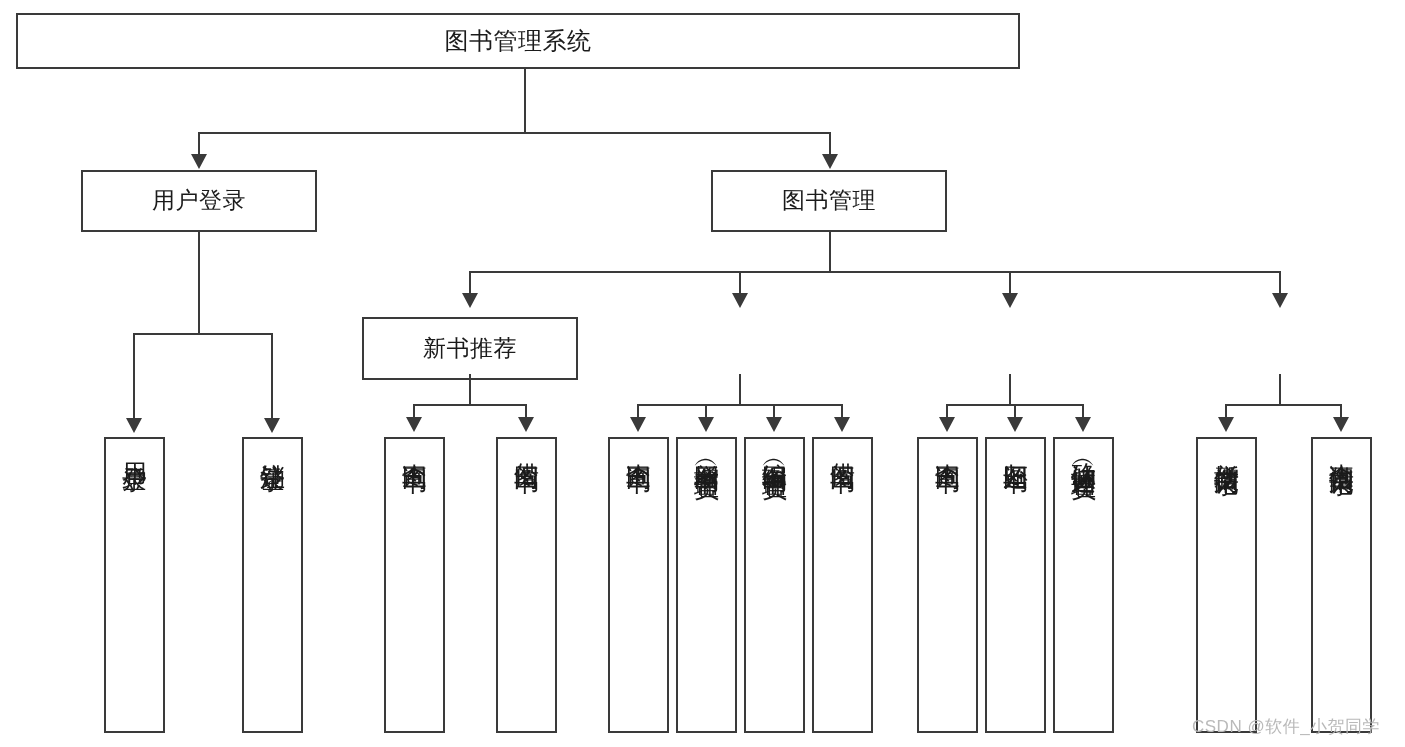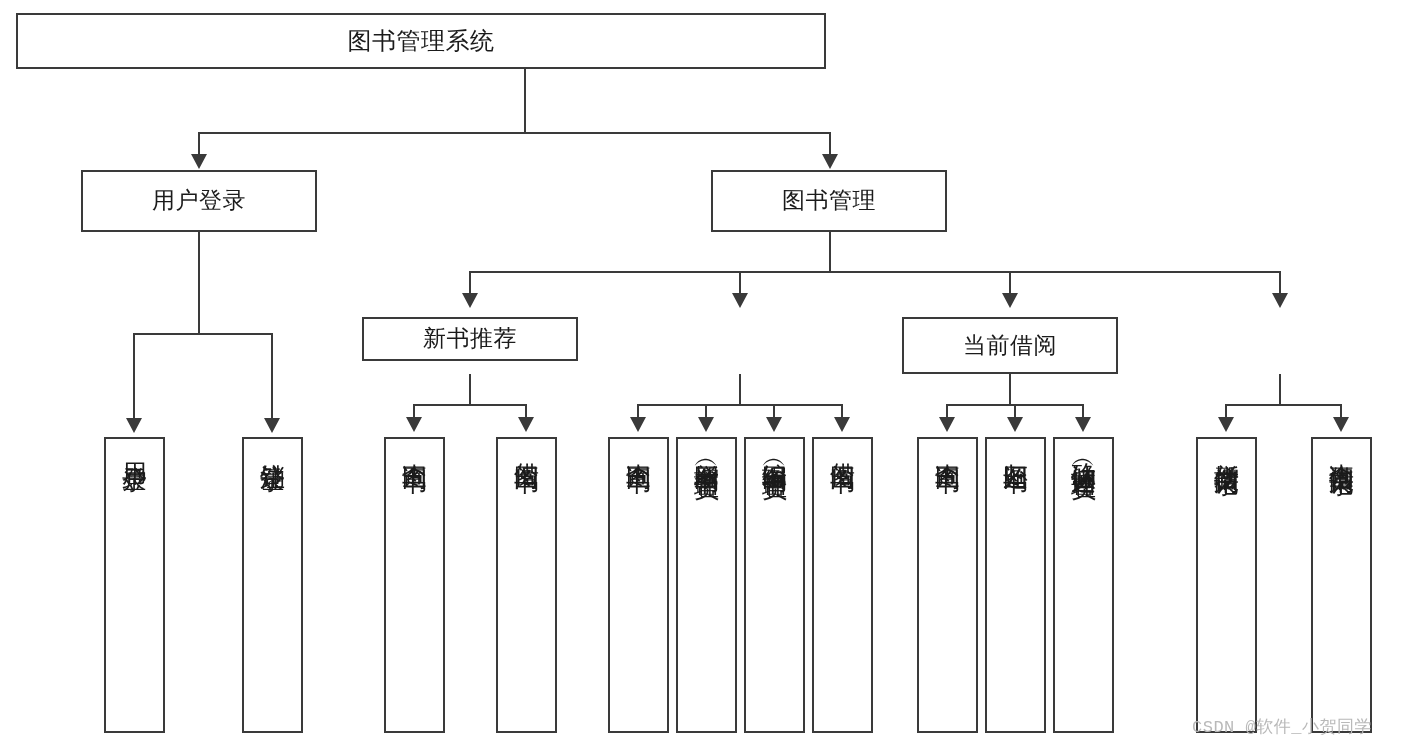--- a/index.html
+++ b/index.html
@@ -68,29 +68,29 @@
     border-left: 8px solid transparent;
     border-right: 8px solid transparent;
     border-top: 15px solid #3a3a3a;
   }
   .watermark {
     position: absolute;
     color: #b9b9b9;
     font-size: 17px;
     white-space: nowrap;
     letter-spacing: 0.5px;
-    font-family: Liberation Mono, monospace;
+    font-family: Liberation Sans, sans-serif;
   }
 </style>
 </head>
 <body>
 
 <div id="diagram-root">
 
-  <div class="node horiz" id="node-root" style="left:16px; top:13px; width:810px; height:56px;">
+  <div class="node horiz" id="node-root" style="left:16px; top:13px; width:1004px; height:56px;">
     <span class="label">图书管理系统</span>
   </div>
 
   <div class="conn v" style="left:524px; top:69px; height:64px;"></div>
   <div class="conn h" style="left:198px; top:132px; width:633px;"></div>
   <div class="conn v" style="left:198px; top:132px; height:24px;"></div>
   <div class="arrow" style="left:191px; top:154px;"></div>
   <div class="conn v" style="left:829px; top:132px; height:24px;"></div>
   <div class="arrow" style="left:822px; top:154px;"></div>
 
@@ -112,25 +112,22 @@
   <div class="conn h" style="left:469px; top:271px; width:811px;"></div>
   <div class="conn v" style="left:469px; top:271px; height:24px;"></div>
   <div class="arrow" style="left:462px; top:293px;"></div>
   <div class="conn v" style="left:739px; top:271px; height:24px;"></div>
   <div class="arrow" style="left:732px; top:293px;"></div>
   <div class="conn v" style="left:1009px; top:271px; height:24px;"></div>
   <div class="arrow" style="left:1002px; top:293px;"></div>
   <div class="conn v" style="left:1279px; top:271px; height:24px;"></div>
   <div class="arrow" style="left:1272px; top:293px;"></div>
 
-  <div class="node horiz" style="left:362px; top:317px; width:216px; height:44px;">
+  <div class="node horiz" style="left:362px; top:317px; width:216px; height:63px;">
     <span class="label">新书推荐</span>
-  </div>
-  <div class="node horiz" style="left:902px; top:317px; width:216px; height:57px;">
-    <span class="label">当前借阅</span>
   </div>
 
   <div class="conn v" style="left:469px; top:374px; height:31px;"></div>
   <div class="conn h" style="left:413px; top:404px; width:113px;"></div>
   <div class="conn v" style="left:413px; top:404px; height:14px;"></div>
   <div class="arrow" style="left:406px; top:417px;"></div>
   <div class="conn v" style="left:525px; top:404px; height:14px;"></div>
   <div class="arrow" style="left:518px; top:417px;"></div>
 
   <div class="conn v" style="left:739px; top:374px; height:31px;"></div>

